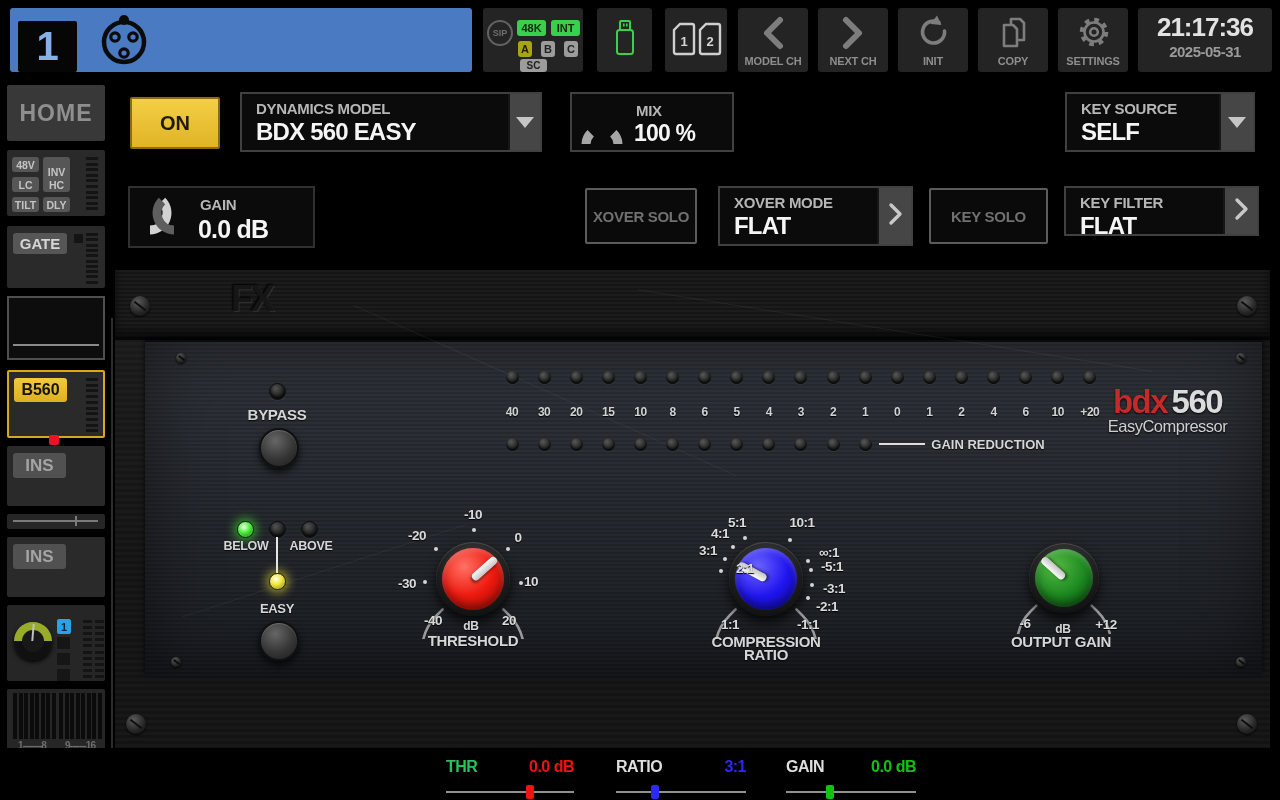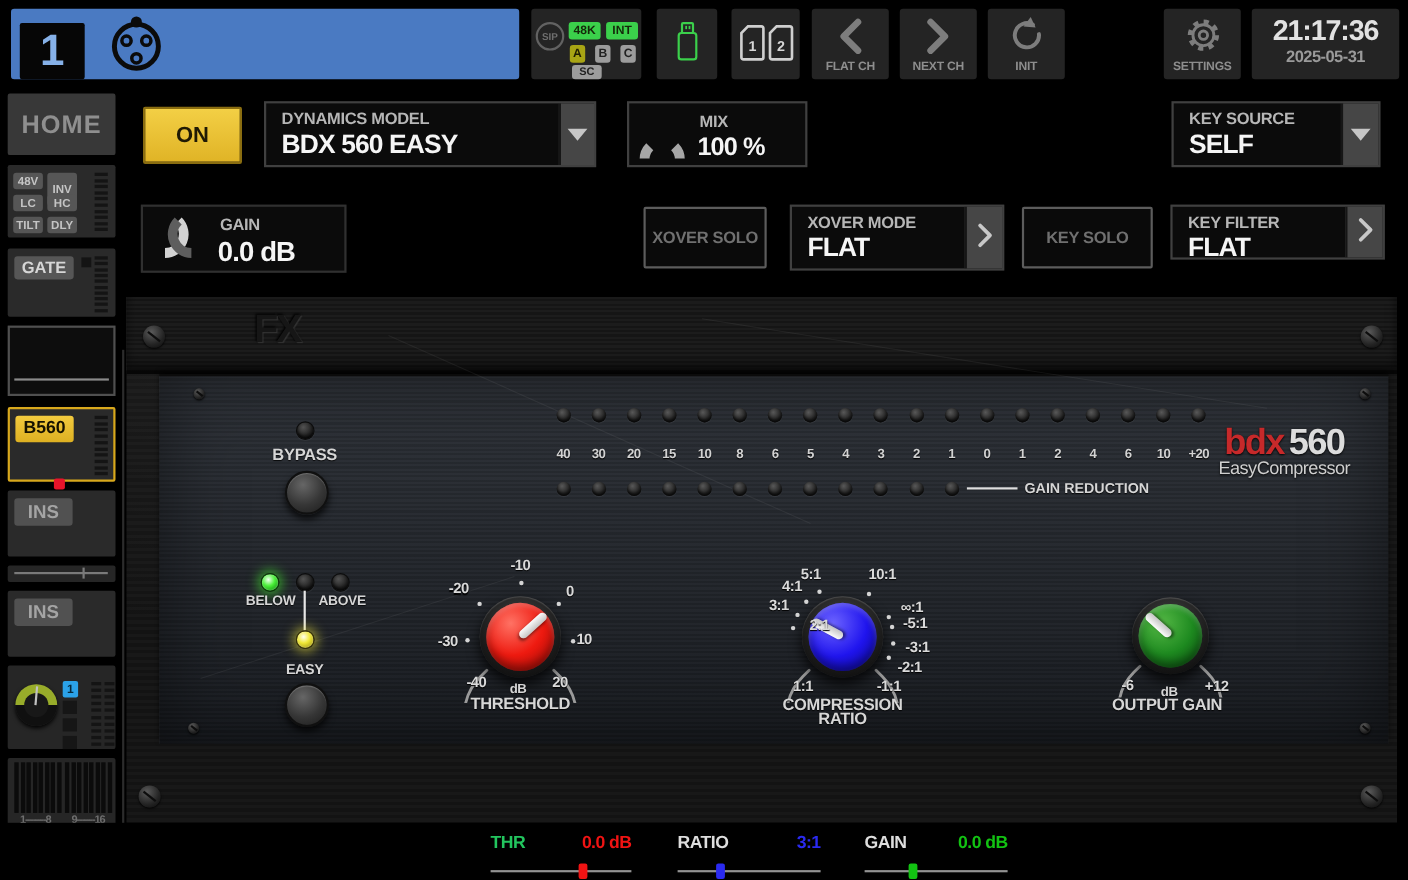--- a/index.html
+++ b/index.html
@@ -127,38 +127,47 @@
         </svg>
       </div>
     </div>
 
     <div class="abs tb-box" style="left:738px;top:8px;width:70px;height:64px;">
       <span class="abs" style="left:20px;top:7px;">
         <svg width="30" height="36" viewBox="0 0 30 36">
             <path d="M 22 5 L 9 18 L 22 31" fill="none" stroke="#7d7d7d" stroke-width="6" stroke-linecap="round" stroke-linejoin="round"></path>
           </svg>
       </span>
-      <span class="tb-label">FLAT CH</span>
+      <span class="tb-label">MODEL CH</span>
     </div>
     <div class="abs tb-box" style="left:818px;top:8px;width:70px;height:64px;">
       <span class="abs" style="left:20px;top:7px;">
         <svg width="30" height="36" viewBox="0 0 30 36">
             <path d="M 8 5 L 21 18 L 8 31" fill="none" stroke="#7d7d7d" stroke-width="6" stroke-linecap="round" stroke-linejoin="round"></path>
           </svg>
       </span>
       <span class="tb-label">NEXT CH</span>
     </div>
     <div class="abs tb-box" style="left:898px;top:8px;width:70px;height:64px;">
       <span class="abs" style="left:18px;top:6px;">
         <svg width="34" height="38" viewBox="0 0 34 38">
           <path d="M 23 8.5 A 11 11 0 1 0 28.5 17" fill="none" stroke="#7d7d7d" stroke-width="3.6" stroke-linecap="round"></path>
           <path d="M 21 1.5 L 25.5 11 L 14.5 10 Z" fill="#7d7d7d"></path>
         </svg>
       </span>
       <span class="tb-label">INIT</span>
+    </div>
+    <div class="abs tb-box" style="left:978px;top:8px;width:70px;height:64px;">
+      <span class="abs" style="left:20px;top:8px;">
+        <svg width="30" height="34" viewBox="0 0 30 34">
+          <path d="M 13 3 H 22 L 26 7 V 24 H 13 Z" fill="none" stroke="#7d7d7d" stroke-width="2.6" stroke-linejoin="round"></path>
+          <path d="M 6 9 H 15 L 19 13 V 30 H 6 Z" fill="#242424" stroke="#7d7d7d" stroke-width="2.6" stroke-linejoin="round"></path>
+        </svg>
+      </span>
+      <span class="tb-label">COPY</span>
     </div>
     <div class="abs tb-box" style="left:1058px;top:8px;width:70px;height:64px;">
       <span class="abs" style="left:19px;top:6px;">
         <svg width="34" height="36" viewBox="0 0 34 36">
           <circle cx="17" cy="18" r="12" fill="none" stroke="#7d7d7d" stroke-width="4.5" stroke-dasharray="4.6 4.8"></circle>
           <circle cx="17" cy="18" r="9.5" fill="none" stroke="#7d7d7d" stroke-width="2.6"></circle>
           <circle cx="17" cy="18" r="3.8" fill="none" stroke="#7d7d7d" stroke-width="2.6"></circle>
         </svg>
       </span>
       <span class="tb-label">SETTINGS</span>

